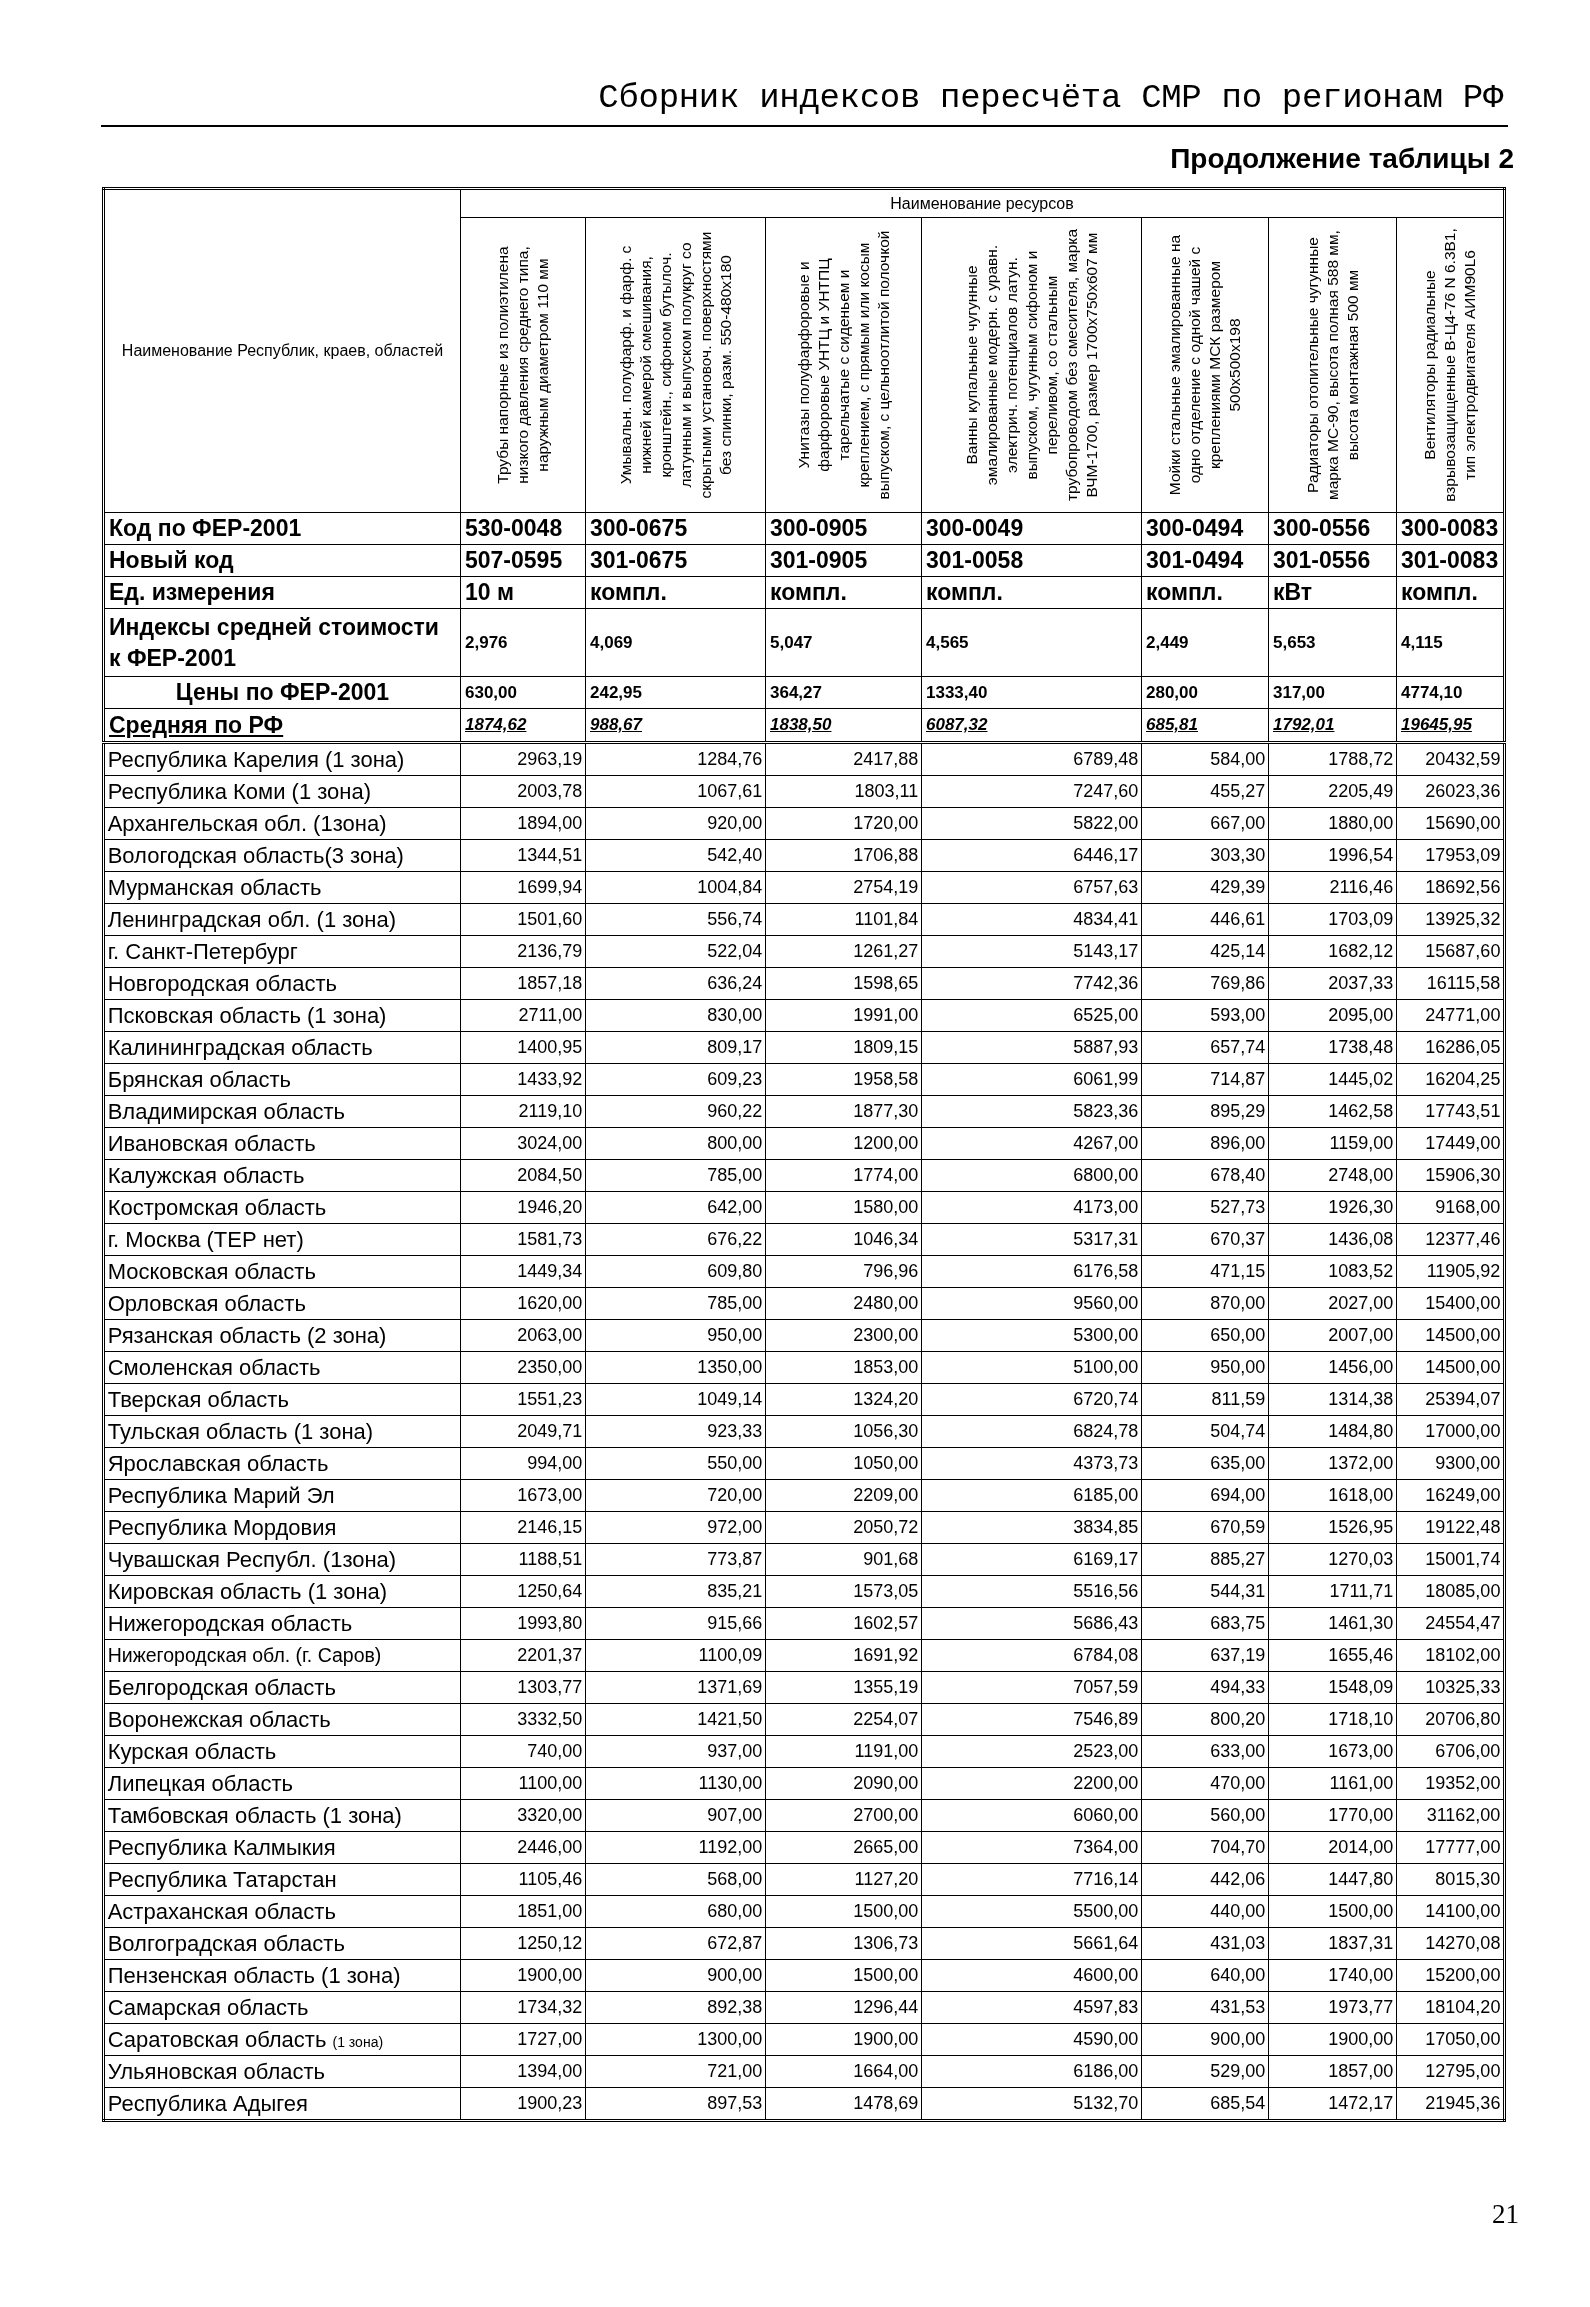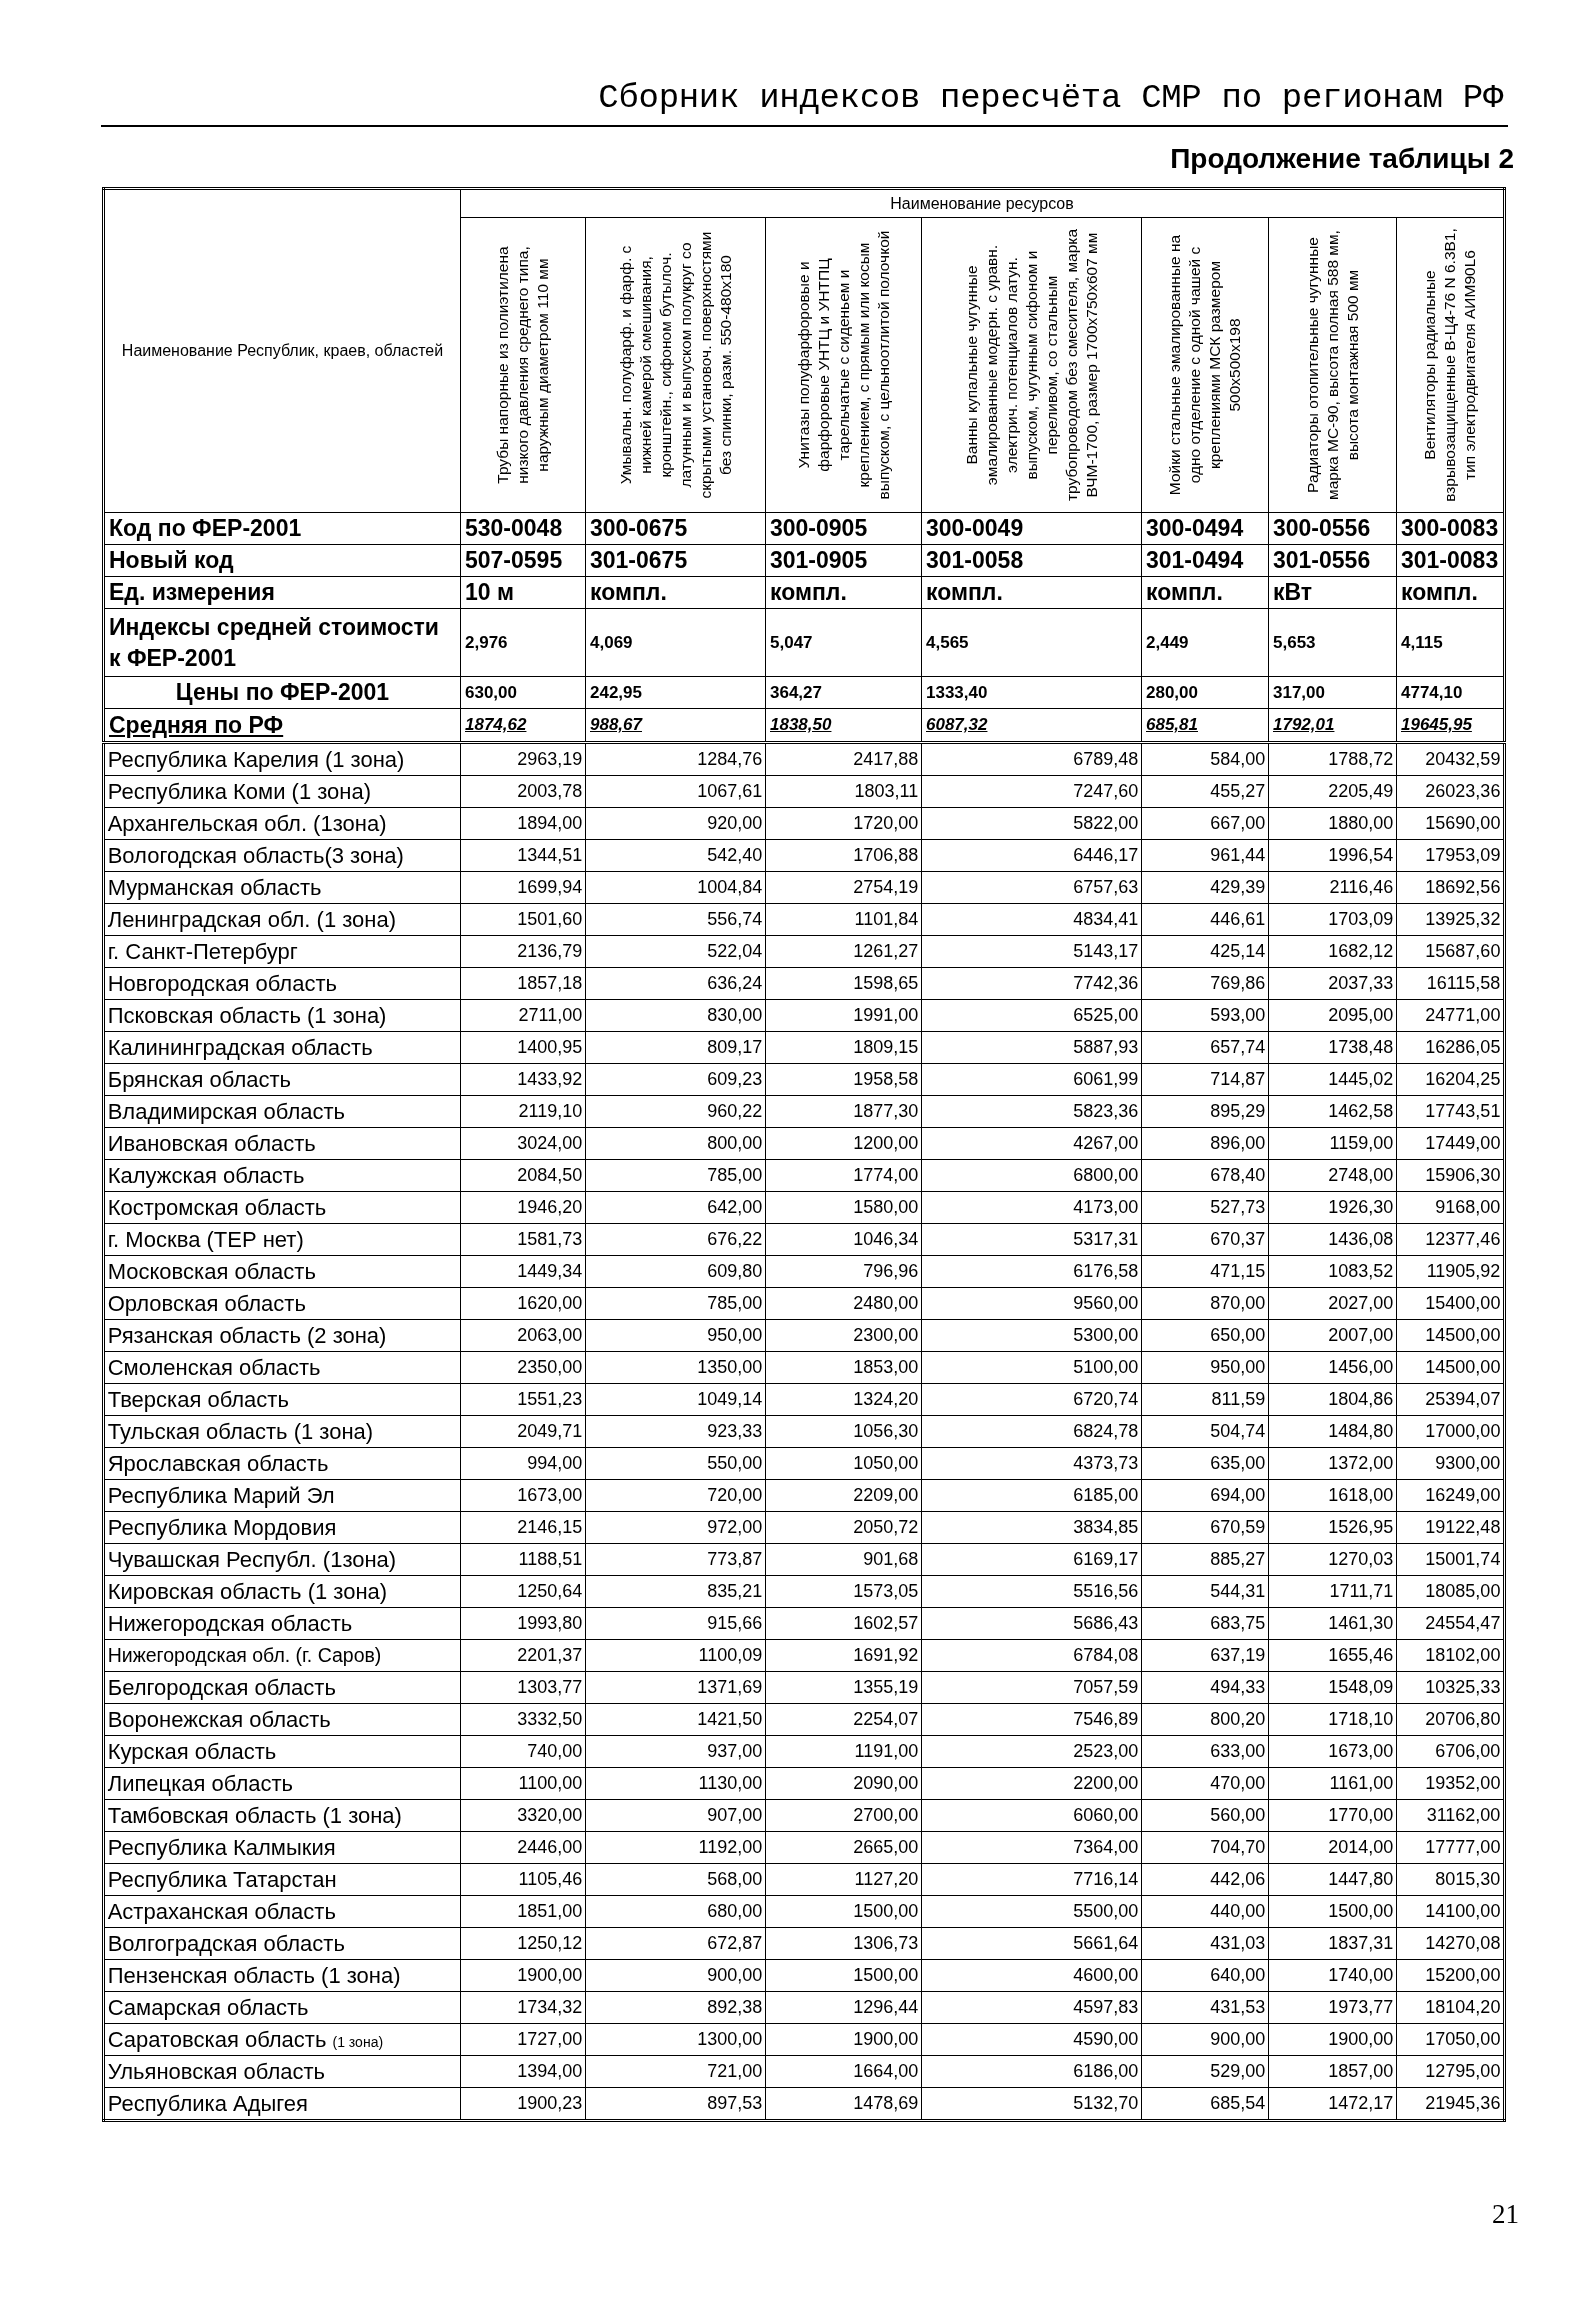--- a/index.html
+++ b/index.html
@@ -193,21 +193,21 @@
         <td>667,00</td>
         <td>1880,00</td>
         <td>15690,00</td>
       </tr>
       <tr class="data-row">
         <td class="name"><span>Вологодская область(3 зона)</span></td>
         <td>1344,51</td>
         <td>542,40</td>
         <td>1706,88</td>
         <td>6446,17</td>
-        <td>961,44</td>
+        <td>303,30</td>
         <td>1996,54</td>
         <td>17953,09</td>
       </tr>
       <tr class="data-row">
         <td class="name"><span>Мурманская область</span></td>
         <td>1699,94</td>
         <td>1004,84</td>
         <td>2754,19</td>
         <td>6757,63</td>
         <td>429,39</td>
@@ -364,21 +364,21 @@
         <td>1456,00</td>
         <td>14500,00</td>
       </tr>
       <tr class="data-row">
         <td class="name"><span>Тверская область</span></td>
         <td>1551,23</td>
         <td>1049,14</td>
         <td>1324,20</td>
         <td>6720,74</td>
         <td>811,59</td>
-        <td>1804,86</td>
+        <td>1314,38</td>
         <td>25394,07</td>
       </tr>
       <tr class="data-row">
         <td class="name"><span>Тульская область (1 зона)</span></td>
         <td>2049,71</td>
         <td>923,33</td>
         <td>1056,30</td>
         <td>6824,78</td>
         <td>504,74</td>
         <td>1484,80</td>

